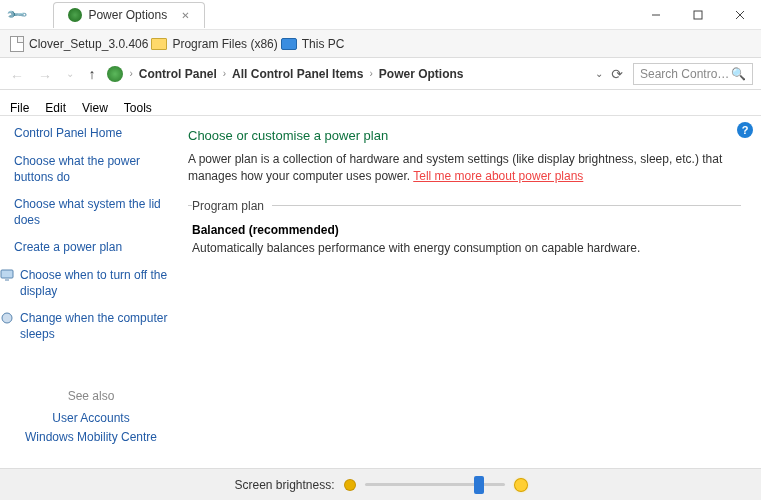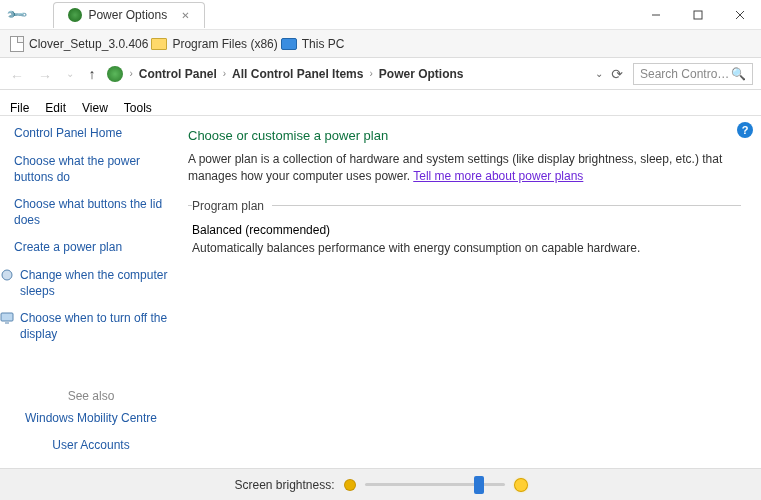--- a/index.html
+++ b/index.html
@@ -45,26 +45,26 @@
 .side-link.with-icon { display: flex; gap: 6px; margin-left: -14px; padding-left: 0; }
 .side-ico { width: 14px; height: 14px; flex-shrink: 0; }
 .see-also { margin-top: auto; text-align: center; }
 .see-also-hdr { color: #888; margin-bottom: 8px; }
 
 .main { flex: 1; padding: 12px 20px 10px 10px; position: relative; }
 .help-ico { position: absolute; top: 6px; right: 8px; width: 16px; height: 16px; border-radius: 50%; background: #1e7fd6; color: #fff; font-size: 11px; font-weight: bold; display: flex; align-items: center; justify-content: center; cursor: pointer; }
 .main-title { color: #106938; color: #0a6b3f; font-size: 13px; margin-bottom: 8px; }
 .main-title { color: #0c713d; }
 .main-desc { color: #333; line-height: 1.4; margin-bottom: 14px; }
-.inline-link { color: #6d28d9; text-decoration: underline; cursor: pointer; }
+.inline-link { color: #ef4444; text-decoration: underline; cursor: pointer; }
 
 fieldset.plan { border: 1px solid #ccc; border-left: none; border-right: none; border-bottom: none; padding: 10px 4px 6px; margin-top: 2px; }
 fieldset.plan legend { color: #444; padding-right: 8px; }
 .plan-row { display: flex; justify-content: space-between; align-items: baseline; }
-.plan-name { font-weight: normal; }
+.plan-name { font-weight: bold; }
 .plan-link { color: #2163c9; cursor: pointer; }
 .plan-desc { color: #333; margin-top: 4px; }
 
 
 .bottom-bar { height: 32px; border-top: 1px solid #ddd; background: #f0f0f0; display: flex; align-items: center; justify-content: center; gap: 10px; font-size: 12px; }
 .bright-label { color: #333; }
 .sun-sm { width: 10px; height: 10px; border-radius: 50%; background: #e8b000; box-shadow: 0 0 0 1px #c79400; }
 .sun-lg { width: 12px; height: 12px; border-radius: 50%; background: #ffcf33; box-shadow: 0 0 0 1px #d9a400, 0 0 3px #ffcf33; }
 .slider-track { width: 140px; height: 3px; background: #ccc; position: relative; border-radius: 2px; }
 .slider-thumb { position: absolute; top: -7px; left: 78%; width: 10px; height: 18px; background: #2b78d6; border-radius: 2px; }
@@ -144,44 +144,44 @@
   <span class="menu-item">File</span>
   <span class="menu-item">Edit</span>
   <span class="menu-item">View</span>
   <span class="menu-item">Tools</span>
 </div>
 
 <div class="body">
   <div class="sidebar">
     <div class="cp-home">Control Panel Home</div>
     <div class="side-link">Choose what the power buttons do</div>
-    <div class="side-link">Choose what buttons the lid does</div>
+    <div class="side-link">Choose what system the lid does</div>
     <div class="side-link">Create a power plan</div>
-    <div class="side-link with-icon">
-      <span class="side-ico">
-          <svg width="14" height="14">
-            <circle cx="7" cy="7" r="5" fill="#cde" stroke="#5a86b0"></circle>
-          </svg>
-        </span>
-      <span>Change when the computer sleeps</span>
-    </div>
     <div class="side-link with-icon">
       <span class="side-ico">
           <svg width="14" height="14">
             <rect x="1" y="2" width="12" height="8" rx="1" fill="#bcd7ef" stroke="#5a86b0"></rect>
             <line x1="5" y1="12" x2="9" y2="12" stroke="#5a86b0"></line>
           </svg>
         </span>
       <span>Choose when to turn off the display</span>
     </div>
+    <div class="side-link with-icon">
+      <span class="side-ico">
+          <svg width="14" height="14">
+            <circle cx="7" cy="7" r="5" fill="#cde" stroke="#5a86b0"></circle>
+          </svg>
+        </span>
+      <span>Change when the computer sleeps</span>
+    </div>
 
     <div class="see-also">
       <div class="see-also-hdr">See also</div>
+      <div class="side-link" style="margin-bottom:4px;">User Accounts</div>
       <div class="side-link">Windows Mobility Centre</div>
-      <div class="side-link" style="margin-bottom:4px;">User Accounts</div>
     </div>
   </div>
 
   <div class="main">
     <div class="help-ico">?</div>
     <div class="main-title">Choose or customise a power plan</div>
     <div class="main-desc">
       <span>A power plan is a collection of hardware and system settings (like display brightness, sleep, etc.) that manages how your computer uses power. </span><span class="inline-link">Tell me more about power plans</span>
     </div>
     <fieldset class="plan">

